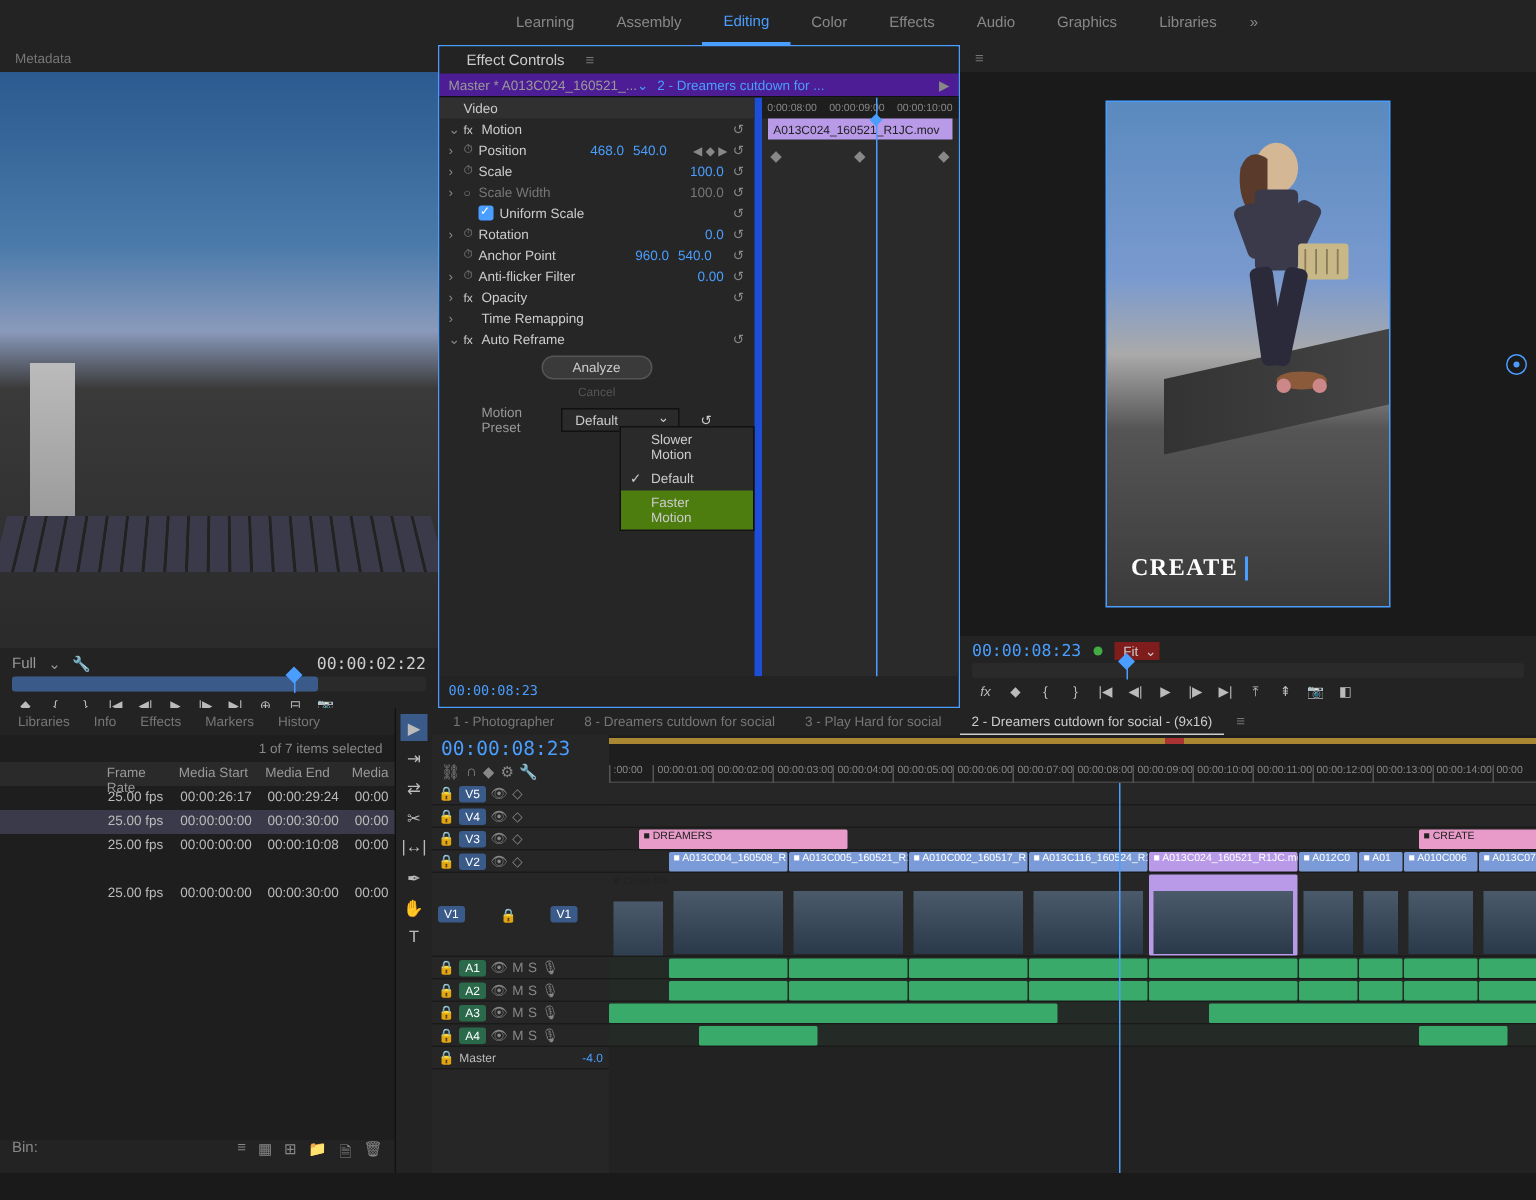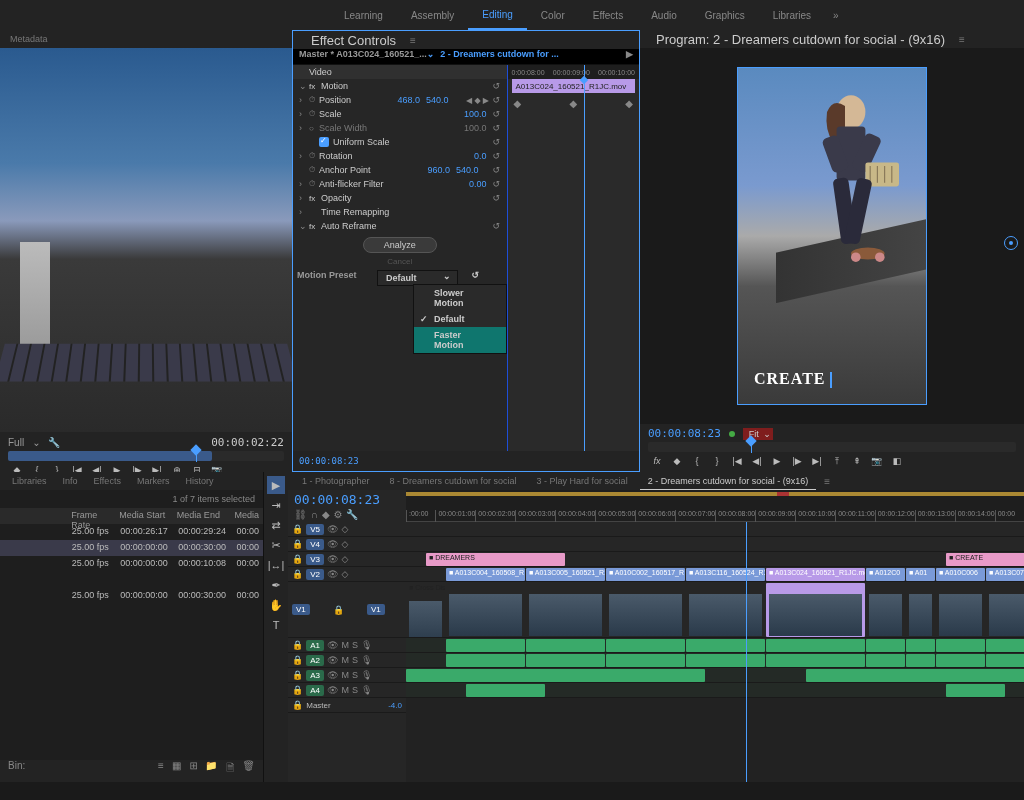--- a/index.html
+++ b/index.html
@@ -3,21 +3,21 @@
 <meta charset="utf-8">
 <style>
 * { margin:0; padding:0; box-sizing:border-box; font-family:'Segoe UI',Arial,sans-serif; }
 body { background:#1a1a1a; color:#ccc; font-size:10px; width:1024px; height:800px; overflow:hidden; position:relative; }
 
 
 .ws-bar { height:30px; background:#232323; display:flex; align-items:center; padding-left:330px; gap:0; }
 .ws-tab { padding:8px 14px; color:#888; cursor:pointer; }
 .ws-tab.active { color:#4a9eff; border-bottom:2px solid #4a9eff; }
 .ws-more { margin-left:8px; color:#888; }
-.panel-tab { padding:3px 10px; color:#ccc; font-size:13px; }
+.panel-tab { padding:3px 10px; color:#ccc; font-size:10px; }
 .panel-tab.dim { color:#777; }
 .tab-menu { color:#777; margin-left:4px; }
 
 
 .upper { height:442px; display:flex; background:#1e1e1e; }
 .left-col { width:292px; display:flex; flex-direction:column; }
 .mid-col { width:348px; display:flex; flex-direction:column; border:1px solid #4a9eff; }
 .right-col { flex:1; display:flex; flex-direction:column; }
 
 
@@ -32,52 +32,52 @@
 .tc.white { color:#ccc; }
 .scrub { height:10px; background:#2a2a2a; position:relative; margin:2px 0; border-radius:2px; }
 .scrub-in { position:absolute; height:100%; background:#3a5a8a; border-radius:2px; left:0; }
 .playhead { position:absolute; width:1px; height:12px; background:#4a9eff; top:-1px; }
 .playhead::before { content:''; position:absolute; top:-4px; left:-4px; width:8px; height:8px; background:#4a9eff; transform:rotate(45deg); }
 .transport { display:flex; gap:2px; margin-top:2px; }
 .t-btn { width:18px; height:14px; display:flex; align-items:center; justify-content:center; color:#bbb; font-size:9px; cursor:pointer; }
 
 
 .ec-header { background:#232323; height:18px; display:flex; align-items:center; padding:0 8px; }
-.ec-sub { background:#000000; height:16px; display:flex; padding:0 6px; font-size:9px; border-bottom:1px solid #111;font-weight:bold; }
+.ec-sub { background:#4c1d95; height:16px; display:flex; align-items:center; padding:0 6px; font-size:9px; border-bottom:1px solid #111; }
 .ec-sub .master { color:#999; }
 .ec-sub .seq { color:#4a9eff; margin-left:6px; }
 .ec-body { flex:1; display:flex; background:#262626; overflow:hidden; }
-.ec-props { width:62%; border-right:1px solid #1d4ed8; }
+.ec-props { width:62%; border-right:5px solid #1d4ed8; }
 .ec-tl { flex:1; background:#2a2a2a; position:relative; }
 .ec-row { height:14px; display:flex; align-items:center; padding-left:6px; font-size:9px; color:#ccc; }
 .ec-row.group { background:#303030; }
 .ec-row .tw { width:10px; color:#888; }
 .ec-row .fx { width:12px; font-size:8px; }
 .ec-row .kf { width:10px; color:#888; font-size:8px; }
 .ec-row .lbl { flex:1; color:#ccc; }
 .ec-row .lbl.dim { color:#777; }
 .ec-row .val { color:#4a9eff; margin-right:6px; font-size:9px; }
 .ec-row .val2 { color:#4a9eff; margin-right:14px; font-size:9px; }
 .ec-row .kfnav { width:30px; color:#888; font-size:8px; text-align:center; }
 .ec-row .reset { width:14px; color:#888; font-size:9px; }
 .ec-cb { width:10px; height:10px; background:#4a9eff; display:inline-block; margin-right:4px; border-radius:2px; position:relative; }
 .ec-cb::after { content:'✓'; position:absolute; color:#fff; font-size:8px; left:1px; top:-1px; }
 .ec-ruler { height:14px; background:#1e1e1e; display:flex; align-items:center; font-size:7px; color:#888; padding:0 4px; justify-content:space-between; }
 .ec-clip-bar { height:14px; background:#b89ae8; margin:0 4px; font-size:8px; color:#222; padding:0 4px; display:flex; align-items:center; }
 .ec-tl-ph { position:absolute; width:1px; background:#4a9eff; top:0; bottom:0; left:58%; }
 .ec-tl-ph::before { content:''; position:absolute; top:12px; left:-3px; width:6px; height:6px; background:#4a9eff; transform:rotate(45deg); }
 .analyze-btn { background:#3a3a3a; border:1px solid #555; border-radius:10px; padding:2px 20px; font-size:9px; color:#ccc; margin:4px auto; display:block; }
-.motion-preset { display:flex; padding:4px 4px; font-size:9px;font-weight:bold; }
+.motion-preset { display:flex; align-items:center; padding:4px 28px; font-size:9px; }
 .motion-preset .lbl2 { color:#999; width:80px; }
 .preset-dd { background:#2a2a2a; border:1px solid #111; padding:2px 40px 2px 8px; color:#ccc; position:relative; }
 .preset-dd::after { content:'⌄'; position:absolute; right:6px; top:0; }
 .preset-opts { position:absolute; background:#2a2a2a; border:1px solid #111; z-index:20; left:120px; }
 .preset-opt { padding:3px 30px 3px 20px; font-size:9px; position:relative; }
 .preset-opt.sel::before { content:'✓'; position:absolute; left:6px; }
-.preset-opt.hov { background:#0f766e; }
+.preset-opt.hov { background:#4d7c0f; }
 .ec-foot { height:20px; background:#232323; display:flex; align-items:center; padding:0 6px; }
 .ec-foot .tc { font-size:9px; }
 
 
 .prog-tabs { background:#232323; height:18px; display:flex; align-items:center; padding:0 6px; }
 .prog-body { flex:1; background:#1a1a1a; display:flex; align-items:center; justify-content:center; position:relative; }
 .prog-frame { width:190px; height:338px; border:1px solid #4a9eff; background:linear-gradient(180deg,#5a8abf 0%,#7a9acf 35%,#aaa 50%,#555 65%,#3a3a3a 100%); position:relative; overflow:hidden; }
 .prog-frame::before { content:''; position:absolute; left:20%; right:0; bottom:30%; height:25%; background:linear-gradient(90deg,#333 0%,#444 100%); clip-path:polygon(0 40%,100% 0,100% 60%,0 100%); }
 .prog-person { position:absolute; right:10px; top:20px; width:130px; height:240px; }
 .prog-text { position:absolute; bottom:16px; left:16px; color:#fff; font-size:16px; font-weight:bold; font-family:serif; letter-spacing:1px; }
@@ -313,21 +313,20 @@
         <div class="ec-tl-ph"></div>
       </div>
     </div>
     <div class="ec-foot">
         <span class="tc">00:00:08:23</span>
       </div>
   </div>
 
   <div class="right-col">
     <div class="prog-tabs">
-        <span class="panel-tab">Program: 2 - Dreamers cutdown for social - (9x16)</span>
         <span class="tab-menu">≡</span>
       </div>
     <div class="prog-body">
       <div class="prog-frame">
         <svg class="person prog-person" viewBox="0 0 100 200">
           <ellipse cx="50" cy="20" rx="12" ry="14" fill="#d4b896"></ellipse>
           <path d="M45 15 Q35 8 30 20 Q28 35 35 45 L45 35 Z" fill="#5a3a2a"></path>
           <rect x="38" y="32" width="24" height="45" fill="#3a3a4a" rx="3"></rect>
           <rect x="30" y="40" width="14" height="30" fill="#3a3a4a" rx="4" transform="rotate(-20 37 55)"></rect>
           <rect x="56" y="38" width="14" height="32" fill="#3a3a4a" rx="4" transform="rotate(25 63 54)"></rect>

